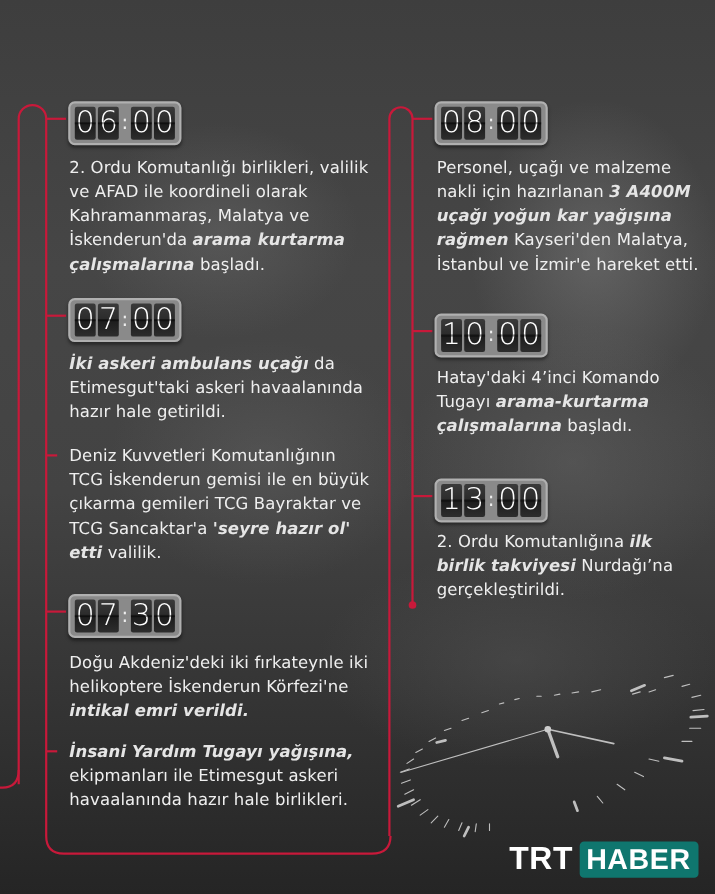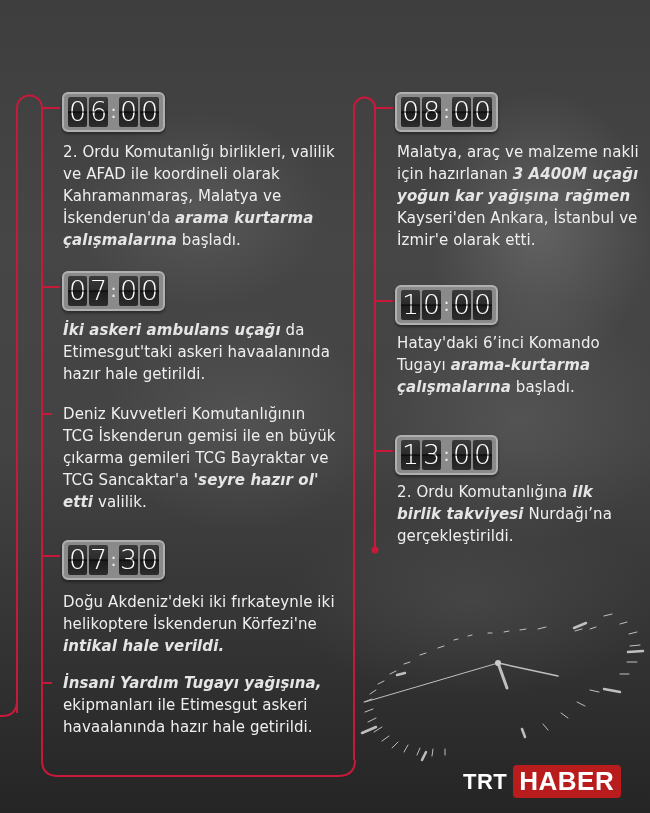--- a/index.html
+++ b/index.html
@@ -49,23 +49,23 @@
       font-size: 15px; line-height: 22px;
       color: #efefef;
       letter-spacing: 0.1px;
     }
     .text b { font-weight: 700; color: #e5e5e5; font-style: italic; }
     .logo {
       position: absolute; left: 463px; top: 765px;
       display: flex; align-items: center;
       font-family: "Liberation Sans", sans-serif; font-weight: 700;
     }
-    .logo .trt { color: #fff; font-size: 22px; letter-spacing: 0.5px; margin-right: 6px; }
+    .logo .trt { color: #fff; font-size: 29px; letter-spacing: 0.5px; margin-right: 6px; }
     .logo .haber {
-      background: #b91c1c; color: #fff; font-size: 26px; padding: 1px 7px 1px 6px;
+      background: #0f766e; color: #fff; font-size: 26px; padding: 1px 7px 1px 6px;
       border-radius: 4px; letter-spacing: 0.5px;
     }
   </style>
 </head>
 <body>
 
 <div class="bg"></div>
 
 <svg class="lines" width="650" height="813">
   <g fill="none" stroke="#c8193a" stroke-width="2">
@@ -165,46 +165,46 @@
 </div>
 
 <div class="clock-box" style="left:62px; top:540px;">
   <span class="digit">0</span>
   <span class="digit">7</span>
   <span class="colon">:</span>
   <span class="digit">3</span>
   <span class="digit">0</span>
 </div>
 <div class="text" style="left:63px; top:591px; width:275px;">
-  <span>Doğu Akdeniz'deki iki fırkateynle iki helikoptere İskenderun Körfezi'ne </span><b>intikal hale verildi.</b>
+  <span>Doğu Akdeniz'deki iki fırkateynle iki helikoptere İskenderun Körfezi'ne </span><b>intikal emri verildi.</b>
 </div>
 <div class="text" style="left:63px; top:672px; width:280px;">
-  <b>İnsani Yardım Tugayı yağışına,</b><span> ekipmanları ile Etimesgut askeri havaalanında hazır hale getirildi.</span>
+  <b>İnsani Yardım Tugayı yağışına,</b><span> ekipmanları ile Etimesgut askeri havaalanında hazır hale birlikleri.</span>
 </div>
 
 <div class="clock-box" style="left:395px; top:92px;">
   <span class="digit">0</span>
   <span class="digit">8</span>
   <span class="colon">:</span>
   <span class="digit">0</span>
   <span class="digit">0</span>
 </div>
 <div class="text" style="left:397px; top:141px; width:252px;">
-  <span>Malatya, araç ve malzeme nakli için hazırlanan </span><b>3 A400M uçağı yoğun kar yağışına rağmen</b><span> Kayseri'den Ankara, İstanbul ve İzmir'e olarak etti.</span>
+  <span>Personel, uçağı ve malzeme nakli için hazırlanan </span><b>3 A400M uçağı yoğun kar yağışına rağmen</b><span> Kayseri'den Malatya, İstanbul ve İzmir'e hareket etti.</span>
 </div>
 
 <div class="clock-box" style="left:395px; top:285px;">
   <span class="digit">1</span>
   <span class="digit">0</span>
   <span class="colon">:</span>
   <span class="digit">0</span>
   <span class="digit">0</span>
 </div>
 <div class="text" style="left:397px; top:332px; width:250px;">
-  <span>Hatay'daki 6’inci Komando Tugayı </span><b>arama-kurtarma çalışmalarına</b><span> başladı.</span>
+  <span>Hatay'daki 4’inci Komando Tugayı </span><b>arama-kurtarma çalışmalarına</b><span> başladı.</span>
 </div>
 
 <div class="clock-box" style="left:395px; top:435px;">
   <span class="digit">1</span>
   <span class="digit">3</span>
   <span class="colon">:</span>
   <span class="digit">0</span>
   <span class="digit">0</span>
 </div>
 <div class="text" style="left:397px; top:481px; width:220px;">

